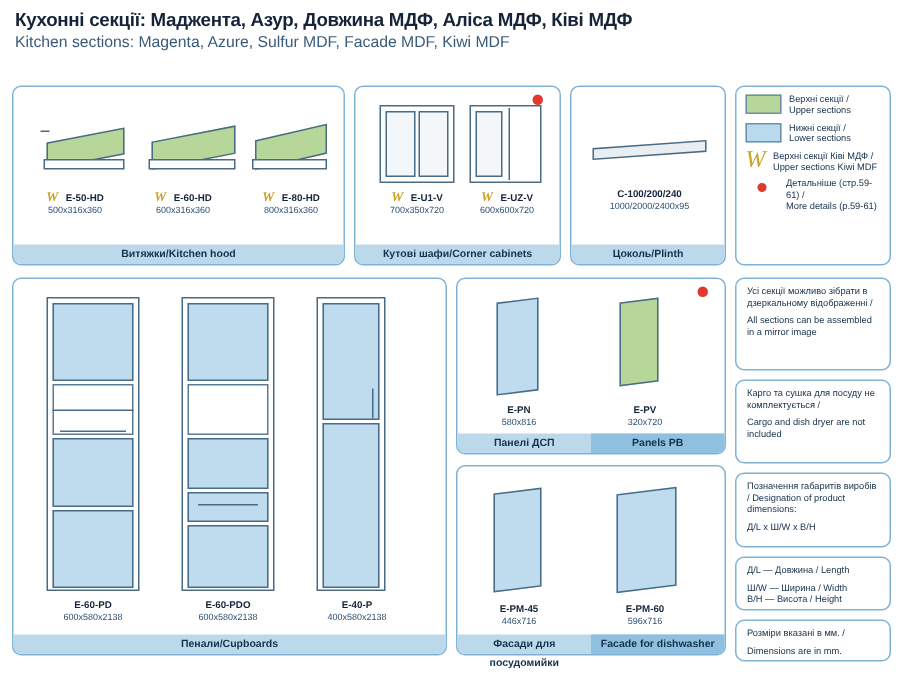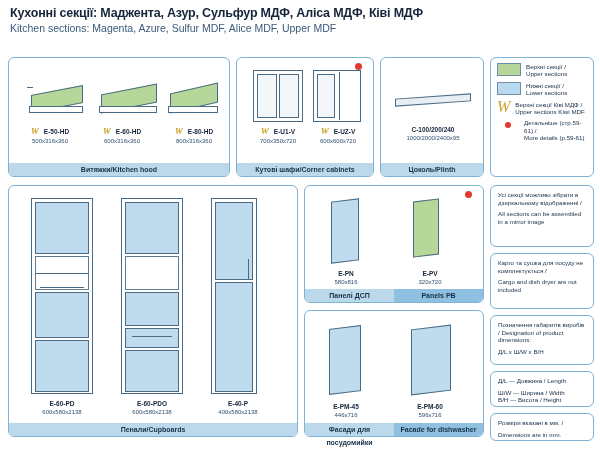--- a/index.html
+++ b/index.html
@@ -47,22 +47,22 @@
   .face-blue{background:#bfdcef;border:1px solid #4a6b85;}
   .face-green{background:#b7d79a;border:1px solid #4a6b85;}
   .face-white{background:#f4f7f9;border:1px solid #4a6b85;}
   .line{background:#4a6b85;}
   .thin{border:1px solid #5b7b93;}
 </style>
 </head>
 <body>
 
 <div class="title-block">
-  <div class="title-uk">Кухонні секції: Маджента, Азур, Сульфур МДФ, Аліса МДФ, Ківі МДФ</div>
-  <div class="title-en">Kitchen sections: Magenta, Azure, Sulfur MDF, Alice MDF, Upper MDF</div>
+  <div class="title-uk">Кухонні секції: Маджента, Азур, Довжина МДФ, Аліса МДФ, Ківі МДФ</div>
+  <div class="title-en">Kitchen sections: Magenta, Azure, Sulfur MDF, Facade MDF, Kiwi MDF</div>
 </div>
 
 <div class="panel" style="left:8px;top:57px;width:222px;height:120px;">
 
   <div class="d" style="left:18px;top:24px;width:58px;height:34px;">
     <div class="d face-green" style="left:4px;top:8px;width:52px;height:18px;transform:skewY(-11deg);"></div>
     <div class="d carcass" style="left:2px;top:24px;width:54px;height:7px;"></div>
     <div class="d line" style="left:0px;top:5px;width:6px;height:1px;"></div>
   </div>
 

